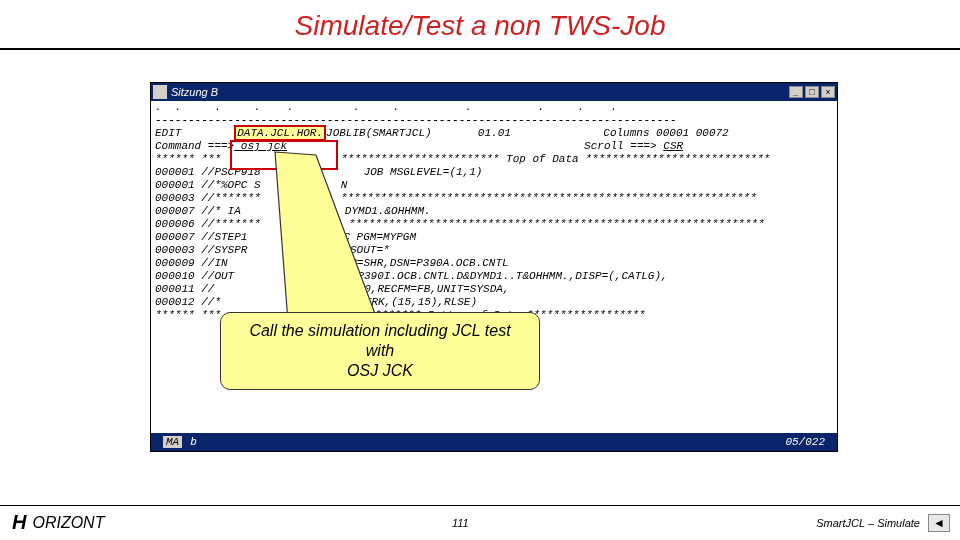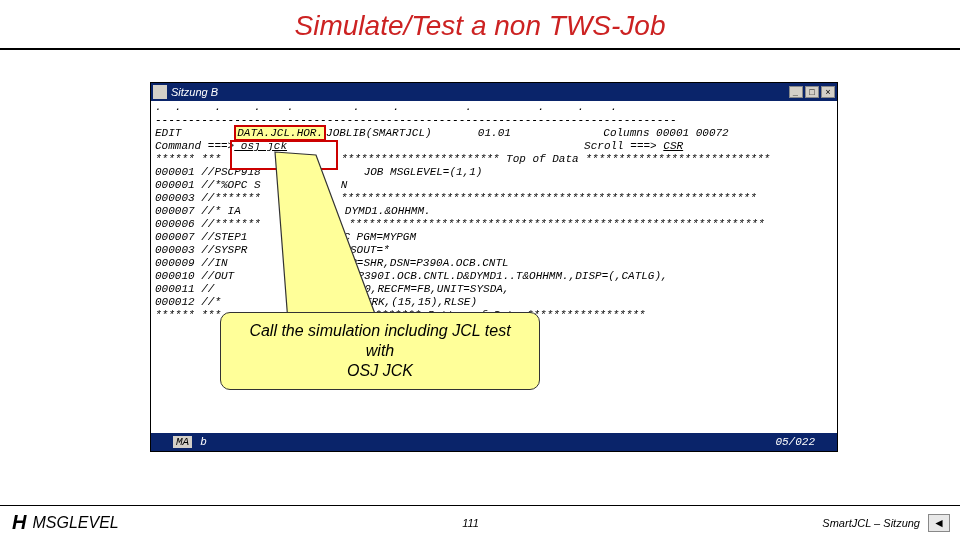--- a/index.html
+++ b/index.html
@@ -9,21 +9,21 @@
   .hr { border: none; border-top: 2px solid #000; margin: 0; }
   .terminal-window { position: absolute; left: 150px; top: 82px; width: 688px; height: 370px; border: 1px solid #000; background: #fff; }
   .titlebar { height: 18px; background: linear-gradient(#0a246a,#0a246a); display: flex; align-items: center; padding: 0 2px; }
   .titlebar .tb-icon { width: 14px; height: 14px; background: #d4d0c8; margin-right: 4px; }
   .titlebar .tb-text { color: #fff; font-size: 11px; font-family: Tahoma, sans-serif; flex: 1; }
   .titlebar .tb-btns { display: flex; gap: 2px; }
   .titlebar .tb-btn { width: 14px; height: 12px; background: #d4d0c8; border: 1px solid #888; font-size: 9px; line-height: 10px; text-align: center; }
   .term-body { background: #fff; position: relative; height: calc(100% - 36px); overflow: hidden; }
   .term-line { font-family: "Courier New", monospace; font-size: 11px; line-height: 13px; white-space: pre; color: #000; padding-left: 4px; }
   .menu-dots { font-family: "Courier New", monospace; font-size: 11px; padding-left: 4px; }
-  .statusbar { height: 18px; background: #0a246a; position: absolute; left: 0; right: 0; bottom: 0; display: flex; align-items: center; color: #fff; font-family: "Courier New", monospace; font-size: 11px; padding: 0 22px; justify-content: space-between; }
+  .statusbar { height: 18px; background: #0a246a; position: absolute; left: 0; right: 0; bottom: 0; display: flex; align-items: center; color: #fff; font-family: "Courier New", monospace; font-size: 11px; padding: 0 12px; justify-content: space-between; }
   .statusbar .sb-left { display:flex; gap:8px; align-items:center;}
   .statusbar .sb-box { background:#d4d0c8; color:#000; padding:0 3px;}
   .red-box { position: absolute; border: 2px solid #cc0000; }
   .callout-box { position: absolute; background: #ffff99; border: 1.5px solid #333; border-radius: 10px; padding: 8px 14px; text-align: center; font-size: 16px; color: #000; line-height: 1.25; }
   .footer { position: absolute; bottom: 6px; left: 0; right: 0; display: flex; align-items: center; justify-content: space-between; padding: 0 10px; }
   .footer-hr { position: absolute; bottom: 34px; left: 0; right: 0; border: none; border-top: 1px solid #000; }
   .brand { font-size: 16px; color: #000; margin-left:2px; display:flex; align-items:center; gap:6px;}
   .brand .H { font-weight: bold; font-size: 20px; }
   .page-num { font-size: 11px; color: #000; }
   .course { font-size: 11px; color: #000; display:flex; align-items:center; gap:8px;}
@@ -82,22 +82,22 @@
 
   <div class="callout-box" style="left:220px; top:312px; width:320px;">
     <div>Call the simulation including JCL test with</div>
     <div>OSJ JCK</div>
   </div>
 
   <hr class="footer-hr">
   <div class="footer">
     <div class="brand">
       <span class="H">H</span>
-        <span>MSGLEVEL</span>
+        <span>ORIZONT</span>
     </div>
     <div class="page-num">111</div>
     <div class="course">
-      <span>SmartJCL – Sitzung</span>
+      <span>SmartJCL – Simulate</span>
       <span class="back-btn">◄</span>
     </div>
   </div>
 
 </div>
 
 </body></html>

